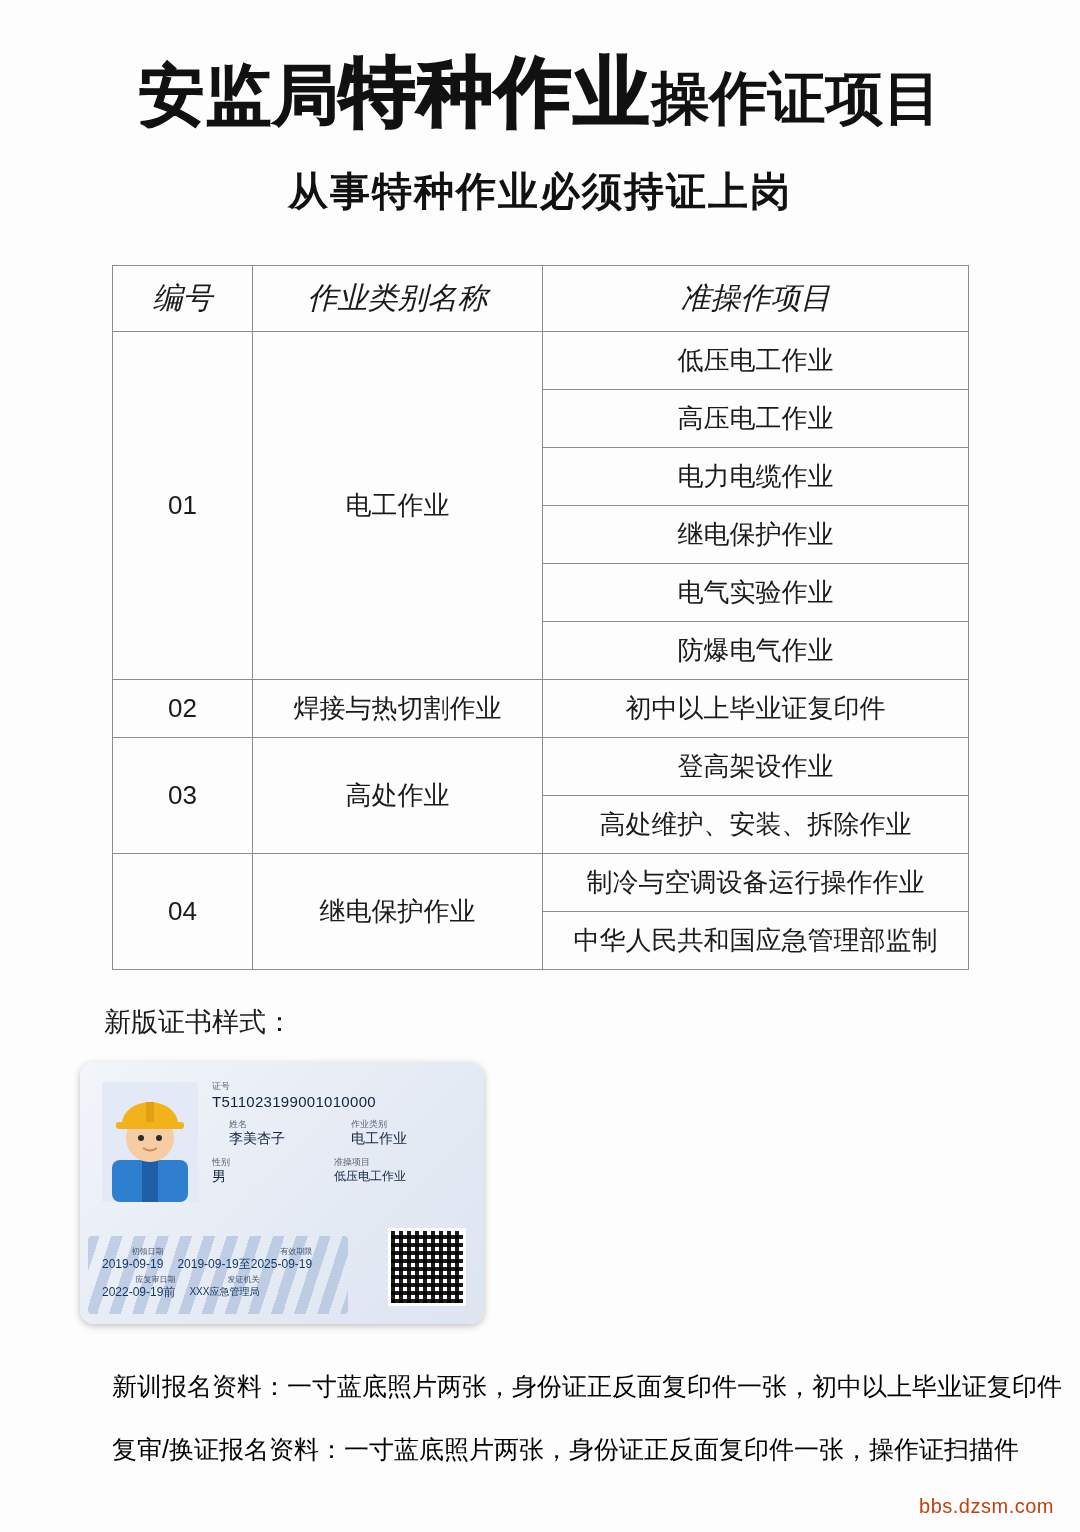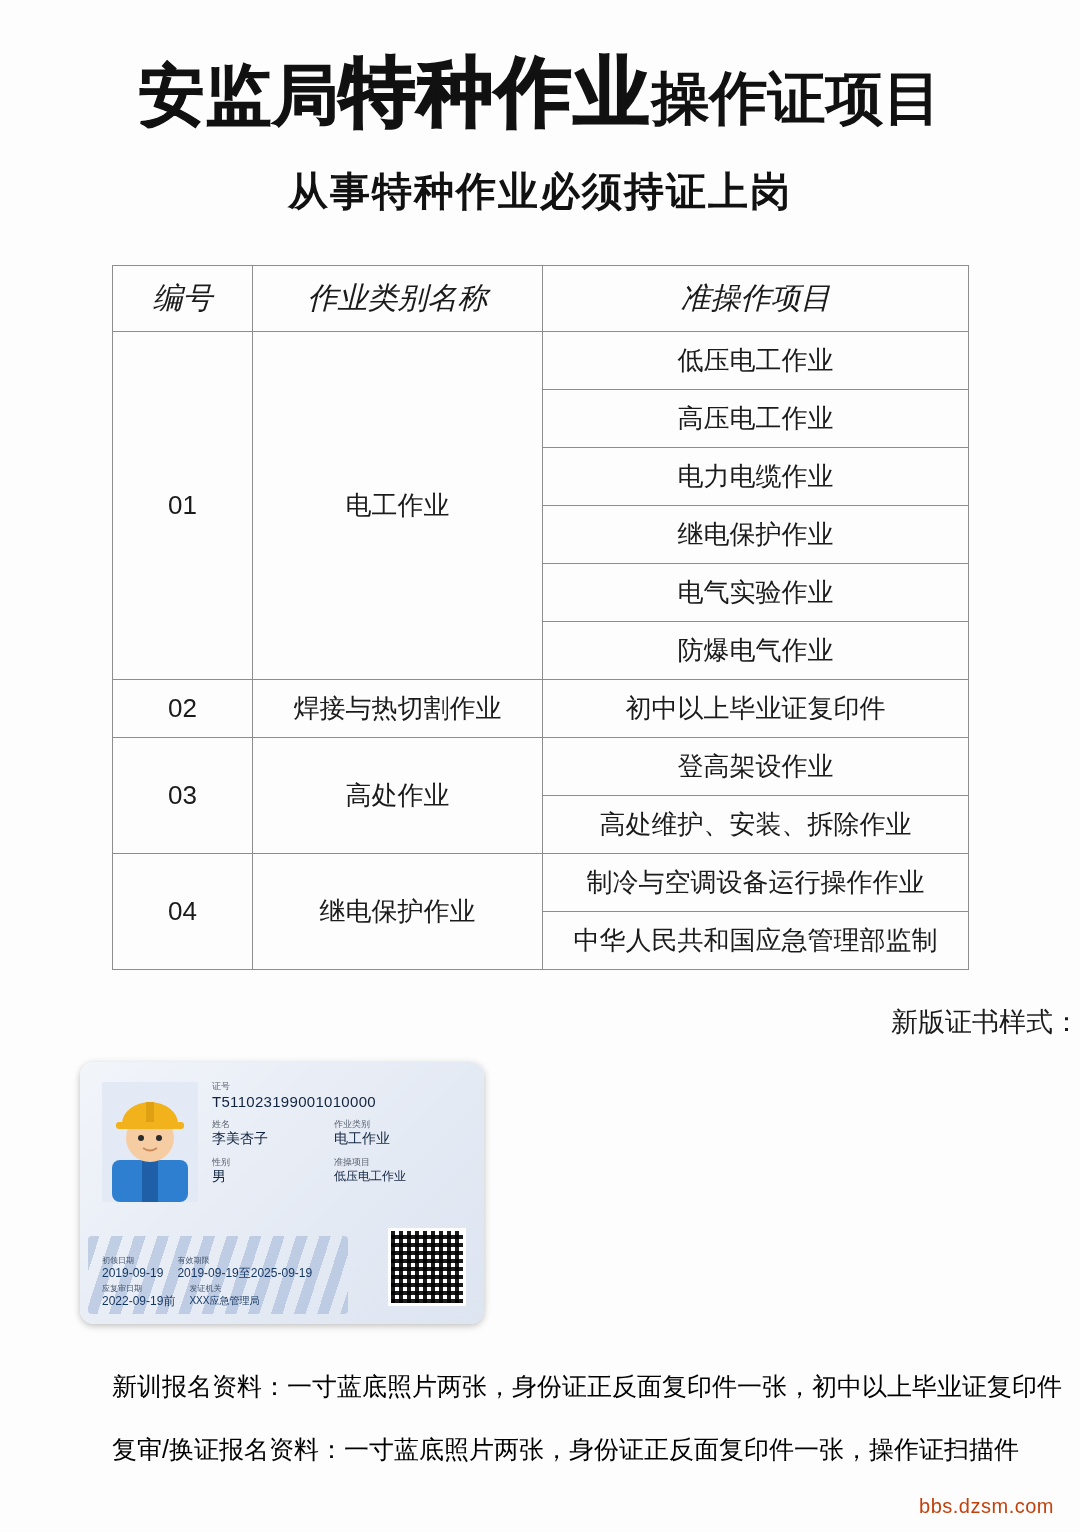--- a/index.html
+++ b/index.html
@@ -83,21 +83,20 @@
   .col-itm { width: 426px; }
   td.num { font-size: 27px; }
   td.cat { font-size: 28px; }
   td.item { font-size: 26px; }
 
   
   .sample-label {
     margin: 34px 0 18px 104px;
     font-size: 27px;
     color: #1b1b1b;
-    text-align: right;
   }
 
   
   .cards {
     margin-top: 22px;
     padding-left: 80px;
     display: flex;
     gap: 42px;
     align-items: flex-start;
   }
@@ -137,22 +136,23 @@
   .f-row { display: flex; gap: 18px; margin-bottom: 9px; }
   .f-col { min-width: 104px; }
   .f-lab { font-size: 9px; color: #5c6472; line-height: 12px; }
   .f-val { font-size: 14px; color: #10233f; line-height: 17px; }
   .f-val.small { font-size: 12px; }
   .f-idline { font-size: 9px; color: #5c6472; }
   .f-idnum { font-size: 15px; color: #10233f; letter-spacing: .3px; }
 
   .bottom-block {
     position: absolute;
-    left: 22px; bottom: 16px;
+    left: 22px; bottom: 25px;
     color: #1d3a66;
+    text-align: right;
   }
   .bb-row { display: flex; gap: 14px; align-items: flex-end; margin-top: 4px;}
   .bb-lab { font-size: 8px; color: #44556e; line-height: 10px; }
   .bb-val { font-size: 12px; color: #12355f; line-height: 14px; font-weight: normal;}
   .bb-val.sm { font-size: 10px; font-weight: normal; }
 
   .qr {
     position: absolute;
     right: 18px; bottom: 18px;
     width: 78px; height: 78px;
@@ -323,21 +323,21 @@
           <circle cx="57" cy="56" r="3" fill="#2b2b2b"></circle>
           <path d="M41 66 q7 5 14 0" stroke="#c98b5e" stroke-width="2" fill="none"></path>
         </svg>
       </div>
 
       <div class="fields">
         <div>
           <div class="f-idline">证号</div>
           <div class="f-idnum">T511023199001010000</div>
         </div>
-        <div class="f-row" style="margin-top:8px;">
+        <div class="f-row" style="margin-top:8px;justify-content:center;">
           <div class="f-col">
             <div class="f-lab">姓名</div>
             <div class="f-val">李美杏子</div>
           </div>
           <div class="f-col">
             <div class="f-lab">作业类别</div>
             <div class="f-val">电工作业</div>
           </div>
         </div>
         <div class="f-row">

